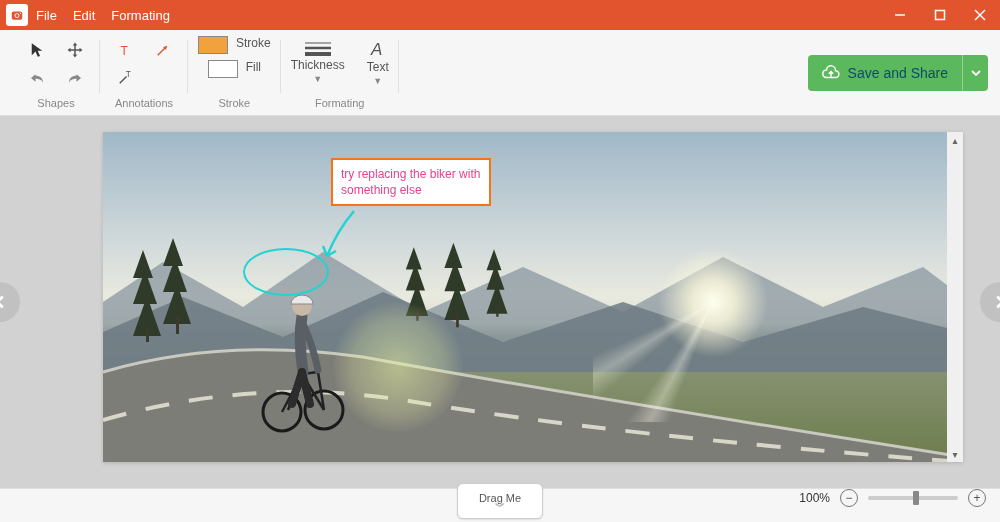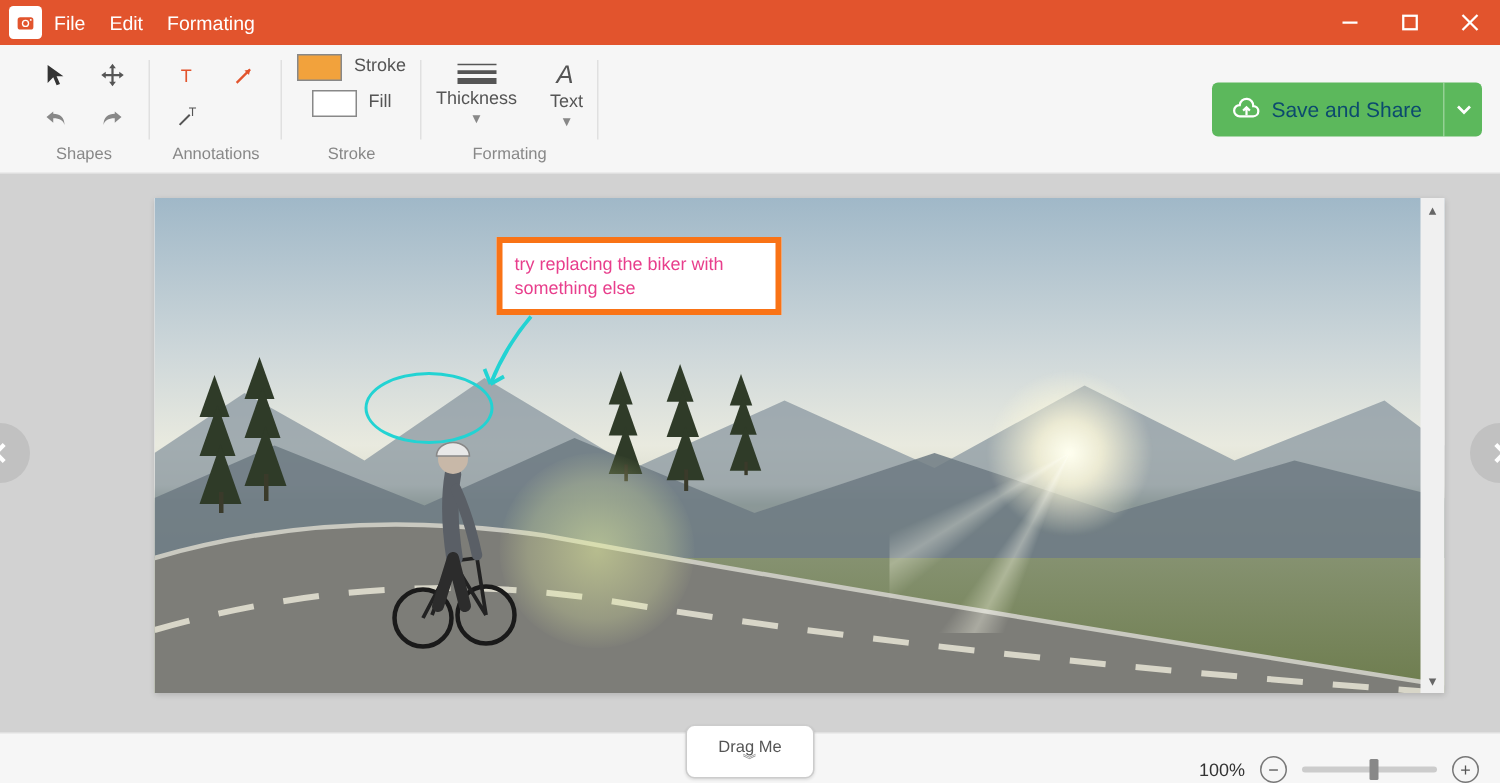--- a/index.html
+++ b/index.html
@@ -108,35 +108,35 @@
     background: radial-gradient(circle, rgba(230,240,160,0.55) 0%, rgba(230,240,160,0.25) 50%, rgba(230,240,160,0) 72%);
   }
 
   .biker { position: absolute; left: 155px; bottom: 28px; width: 90px; height: 180px; }
 
   .annot-ellipse {
     position: absolute; left: 140px; top: 116px; width: 86px; height: 48px;
     border: 2.5px solid #22d3d3; border-radius: 50%;
   }
   .annot-box {
-    position: absolute; left: 228px; top: 26px; width: 190px; padding: 6px 8px;
-    border: 4px solid #f97316; background: #fff; color: #e83e8c; font-size: 12px; line-height: 1.35;
+    position: absolute; left: 228px; top: 26px; width: 160px; padding: 6px 8px;
+    border: 2px solid #f97316; background: #fff; color: #e83e8c; font-size: 12px; line-height: 1.35;
   }
   .annot-arrow { position: absolute; left: 216px; top: 74px; width: 40px; height: 60px; }
 
   .scrollbar-v {
     position: absolute; right: 0; top: 0; width: 16px; height: 100%; background: #f0f0f0;
     display: flex; flex-direction: column; align-items: center; justify-content: space-between;
   }
   .scrollbar-v .arr { width: 16px; height: 16px; display: flex; align-items: center; justify-content: center; color: #666; font-size: 10px; cursor: pointer; }
 
   
   .statusbar {
     height: 34px; background: #f6f6f6; border-top: 1px solid #e0e0e0;
-    display: flex; align-items: flex-end; position: relative;
+    display: flex; align-items: flex-start; position: relative;
   }
   .drag-tab {
     position: absolute; left: 50%; transform: translateX(-50%); top: -6px;
     width: 86px; height: 36px; background: #fff; border: 1px solid #ccc; border-radius: 6px;
     display: flex; flex-direction: column; align-items: center; justify-content: center;
     font-size: 11px; color: #555; cursor: grab;
     box-shadow: 0 1px 2px rgba(0,0,0,.1);
   }
   .drag-tab .chevs { font-size: 10px; line-height: 6px; color: #888; }
   .zoom { margin-left: auto; display: flex; align-items: center; gap: 10px; padding-right: 14px; font-size: 12px; color: #333; }

